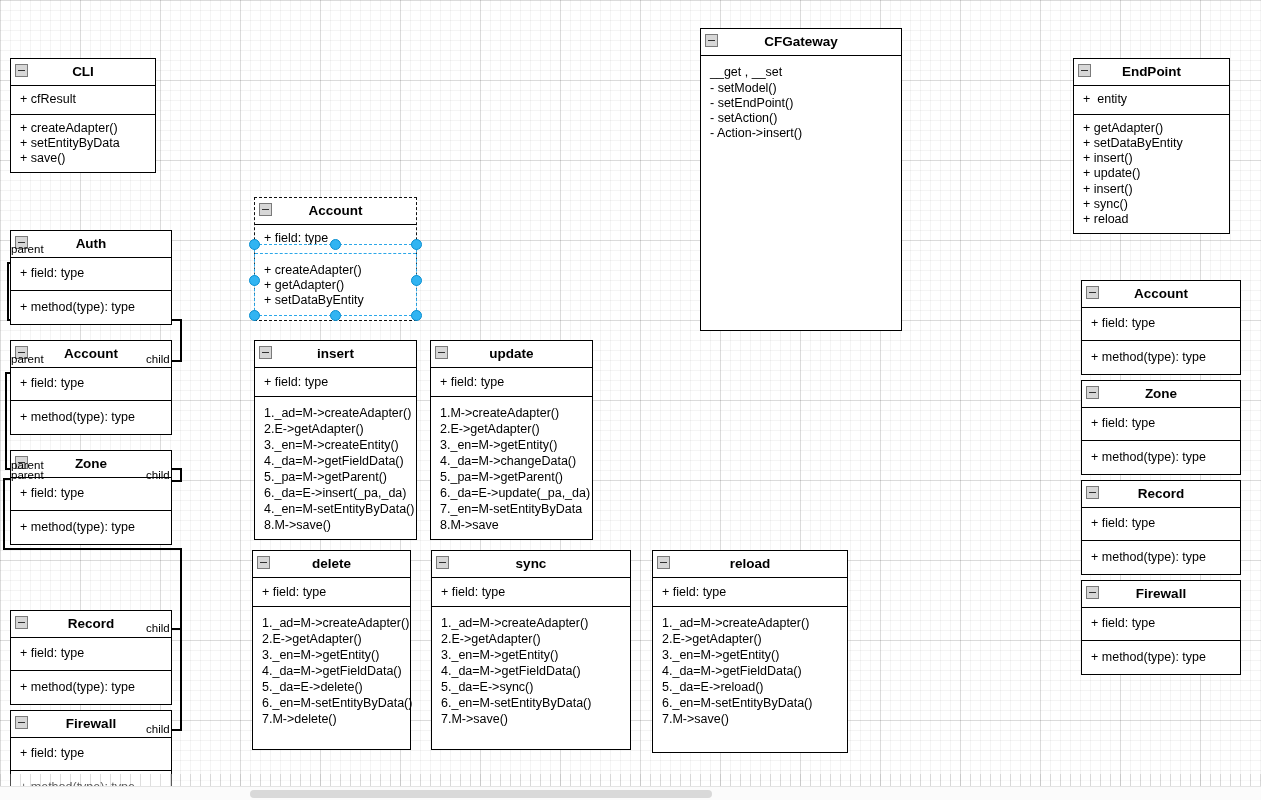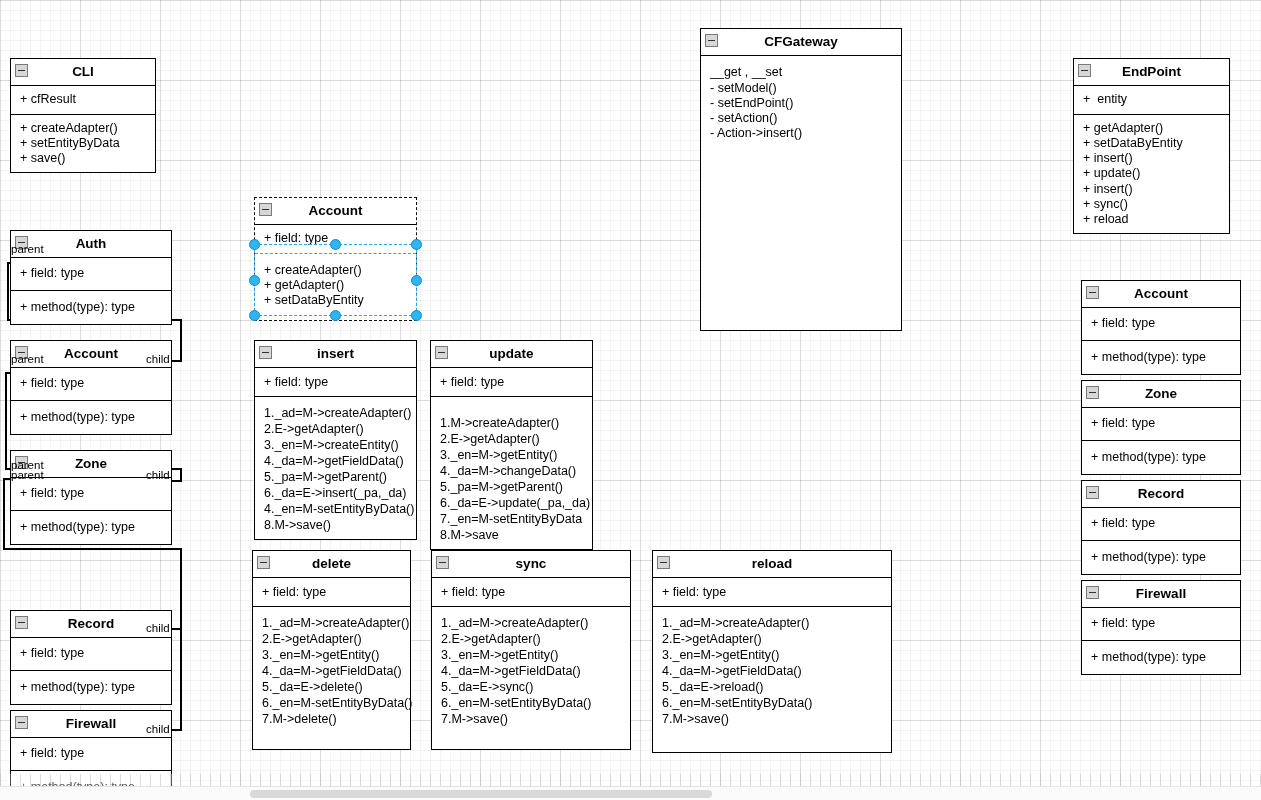--- a/index.html
+++ b/index.html
@@ -280,21 +280,21 @@
   <div class="uml steps" style="left:430px; top:328px; width:163px;">
     <div class="hdr">
       <span class="collapse">
           <i></i>
         </span>
       <span>update</span>
     </div>
     <div class="sec">
       <div class="ln">+ field: type</div>
     </div>
-    <div class="sec" style="padding-top:18px;">
+    <div class="sec" style="padding-top:8px;">
       <div class="ln">1.M-&gt;createAdapter()</div>
       <div class="ln">2.E-&gt;getAdapter()</div>
       <div class="ln">3._en=M-&gt;getEntity()</div>
       <div class="ln">4._da=M-&gt;changeData()</div>
       <div class="ln">5._pa=M-&gt;getParent()</div>
       <div class="ln">6._da=E-&gt;update(_pa,_da)</div>
       <div class="ln">7._en=M-setEntityByData</div>
       <div class="ln">8.M-&gt;save</div>
     </div>
   </div>
@@ -334,21 +334,21 @@
       <div class="ln">1._ad=M-&gt;createAdapter()</div>
       <div class="ln">2.E-&gt;getAdapter()</div>
       <div class="ln">3._en=M-&gt;getEntity()</div>
       <div class="ln">4._da=M-&gt;getFieldData()</div>
       <div class="ln">5._da=E-&gt;sync()</div>
       <div class="ln">6._en=M-setEntityByData()</div>
       <div class="ln">7.M-&gt;save()</div>
     </div>
   </div>
 
-  <div class="uml steps" style="left:652px; top:538px; width:240px; height:203px;">
+  <div class="uml steps" style="left:652px; top:538px; width:196px; height:203px;">
     <div class="hdr">
       <span class="collapse">
           <i></i>
         </span>
       <span>reload</span>
     </div>
     <div class="sec">
       <div class="ln">+ field: type</div>
     </div>
     <div class="sec" style="padding-top:8px;">

